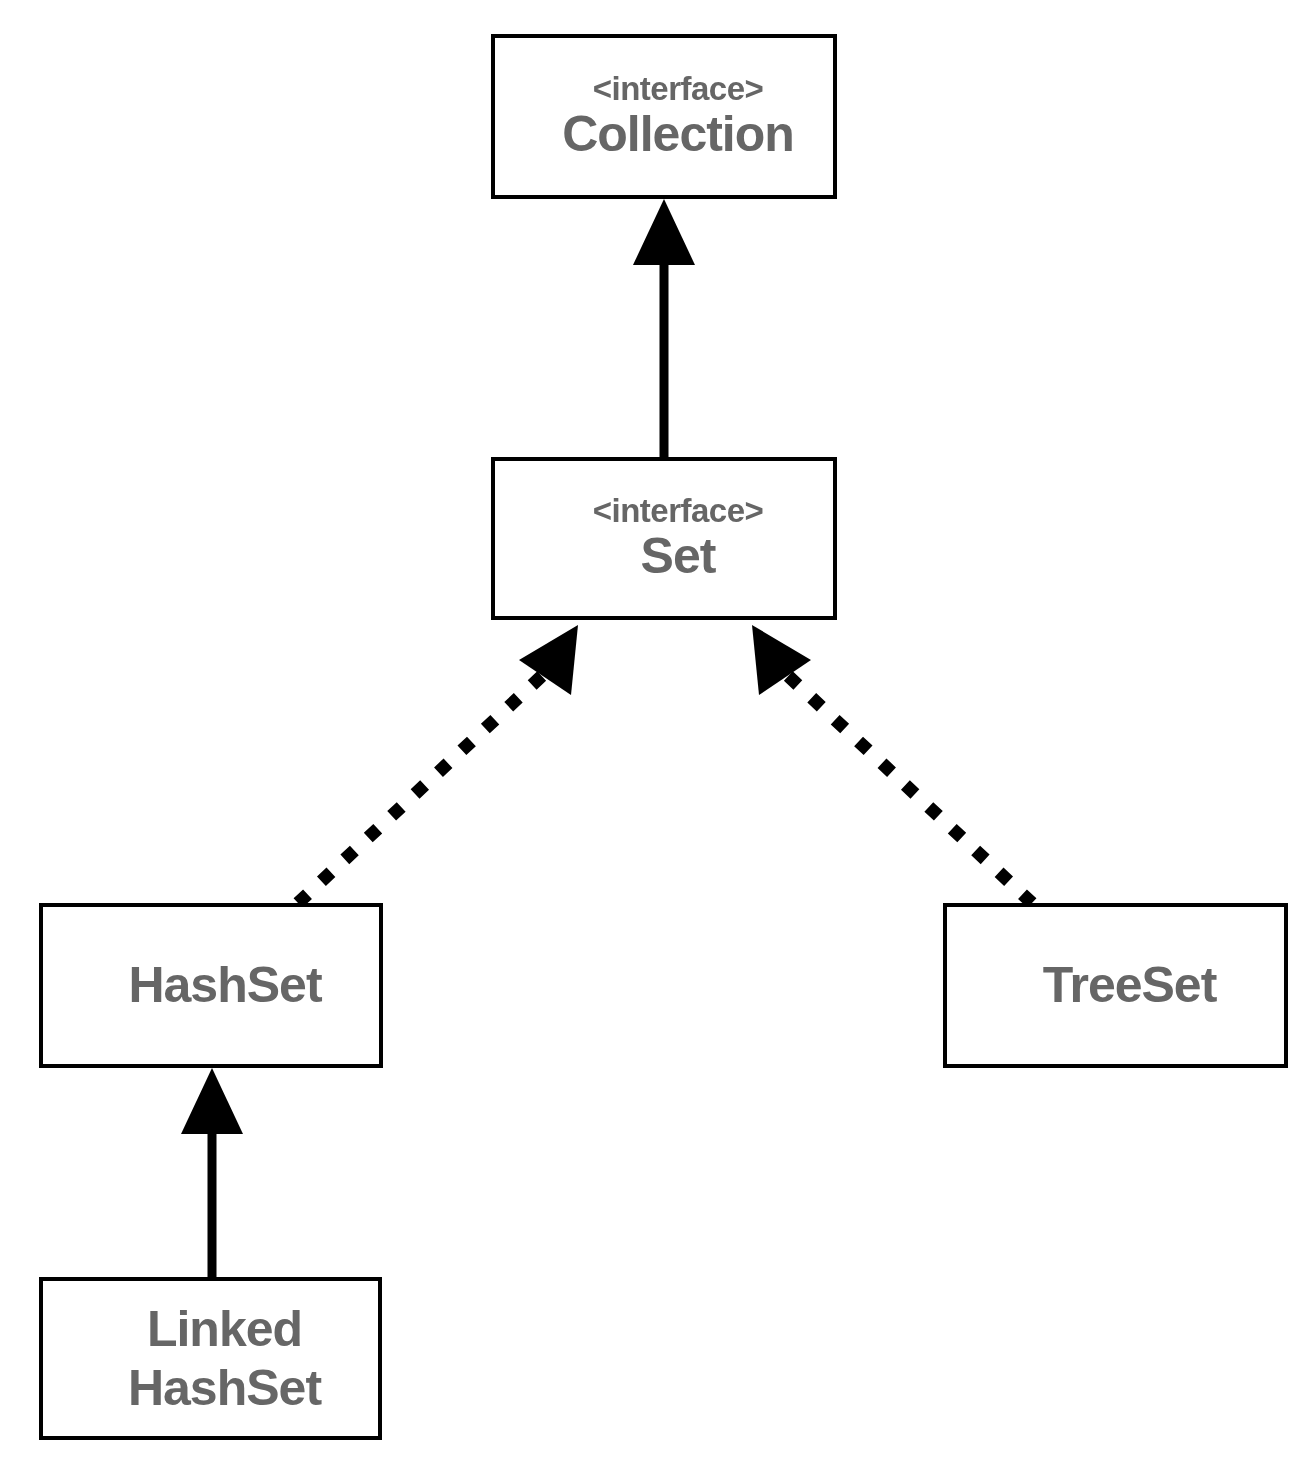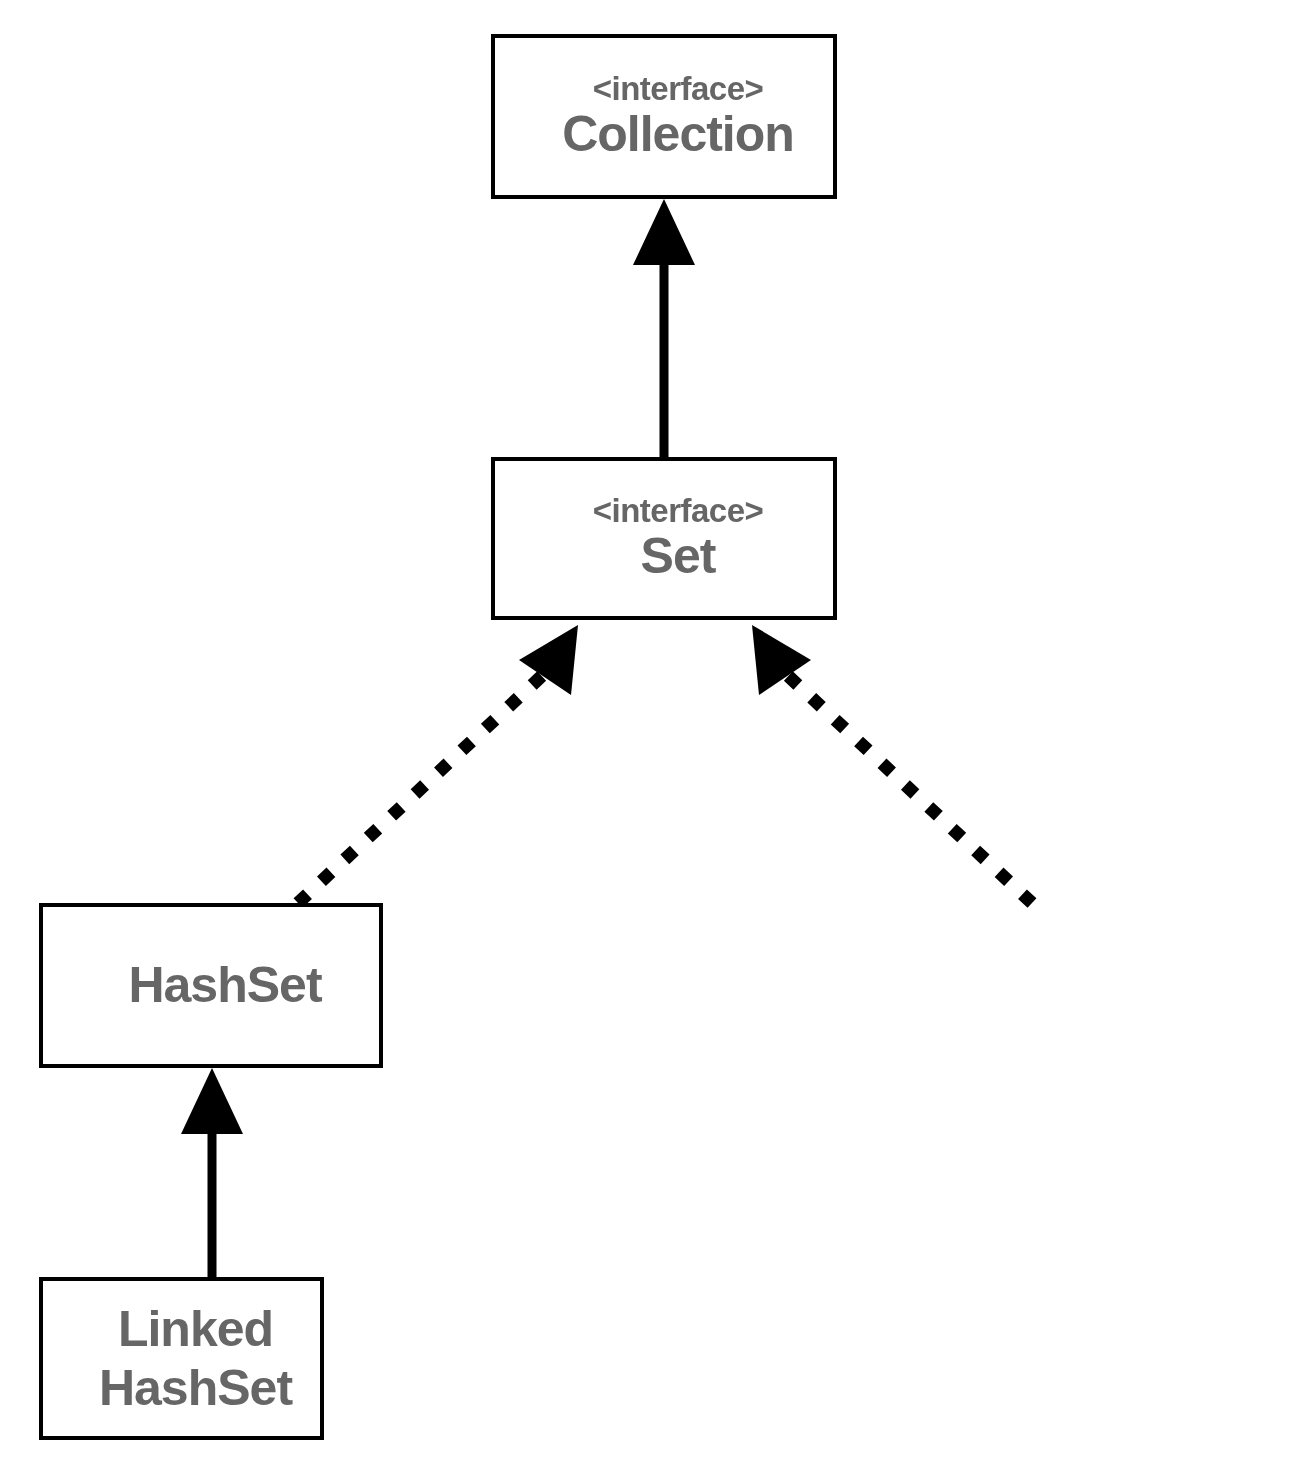--- a/index.html
+++ b/index.html
@@ -56,21 +56,21 @@
   }
   .node-name.two-line {
     line-height: 1.18;
   }
 
   
   #node-collection    { left: 491px; top: 34px;   width: 346px; height: 165px; }
   #node-set           { left: 491px; top: 457px;  width: 346px; height: 163px; }
   #node-hashset       { left: 39px;  top: 903px;  width: 344px; height: 165px; }
   #node-treeset       { left: 943px; top: 903px;  width: 345px; height: 165px; }
-  #node-linkedhashset { left: 39px;  top: 1277px; width: 285px; height: 163px; }
+  #node-linkedhashset { left: 39px;  top: 1277px; width: 343px; height: 163px; }
 </style>
 </head>
 <body>
 
 <div id="diagram-canvas">
 
   <svg id="edge-layer" viewBox="0 0 1314 1476" width="1314" height="1476" xmlns="http://www.w3.org/2000/svg" aria-hidden="true">
 
     <g>
       <line x1="664" y1="457" x2="664" y2="240" stroke="#000000" stroke-width="9"></line>
@@ -100,19 +100,22 @@
 
   <div class="uml-node" id="node-set">
     <div class="stereotype">&lt;interface&gt;</div>
     <div class="node-name">Set</div>
   </div>
 
   <div class="uml-node" id="node-hashset">
     <div class="node-name">HashSet</div>
   </div>
 
+  <div class="uml-node" id="node-treeset">
+    <div class="node-name">TreeSet</div>
+  </div>
 
   <div class="uml-node" id="node-linkedhashset">
     <div class="node-name two-line">Linked</div>
     <div class="node-name two-line">HashSet</div>
   </div>
 
 </div>
 
 </body></html>

